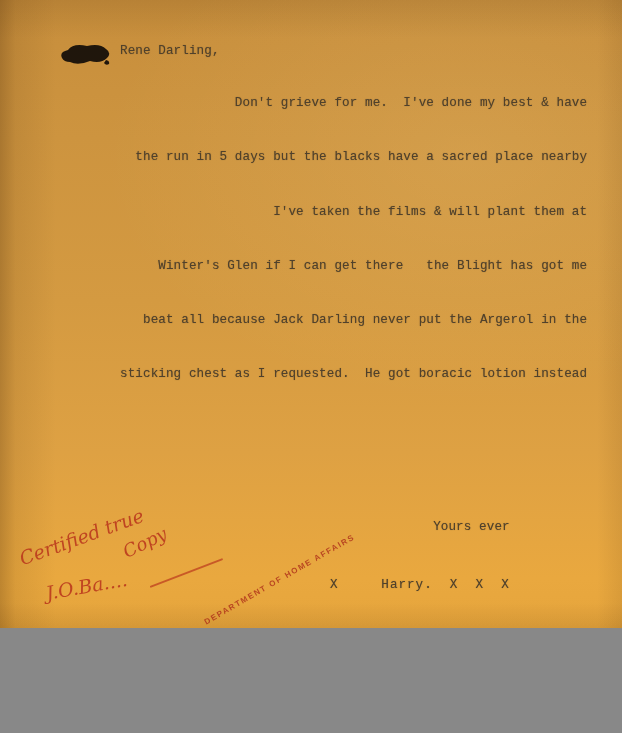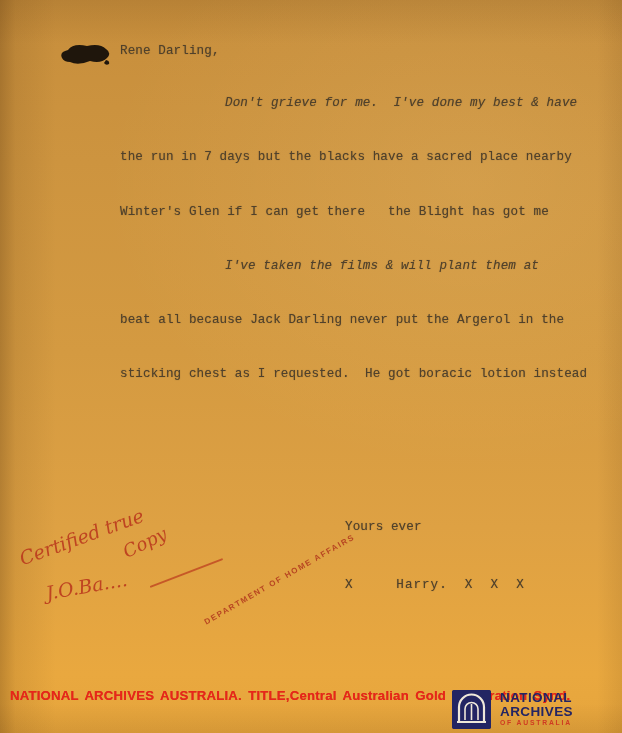--- a/index.html
+++ b/index.html
@@ -1,42 +1,43 @@
 <!DOCTYPE html>
 <html><head>
 <meta charset="utf-8">
 <style>
   html,body{margin:0;padding:0;background:#888;}
   .page{
     position:relative;
-    width:622px;height:733px;
+    width:622px;height:628px;
     overflow:hidden;
     font-family:"Liberation Sans",sans-serif;
     background:
       radial-gradient(90% 60% at 75% 25%, rgba(255,225,160,0.12), transparent 65%),
       linear-gradient(90deg, rgba(75,42,8,0.28) 0%, rgba(75,42,8,0.10) 2.5%, transparent 9%),
       linear-gradient(270deg, rgba(75,42,8,0.10) 0%, transparent 4%),
       linear-gradient(0deg, rgba(60,30,5,0.10) 0%, transparent 4%),
       linear-gradient(180deg, rgba(70,40,8,0.12) 0%, transparent 6%),
       linear-gradient(180deg, #c78e3c 0%, #cd943f 22%, #d49a41 48%, #dea143 72%, #e9a83f 92%, #e6a53c 100%);
+    text-align: right;
   }
   
   .typed{
     font-family:"Liberation Mono","DejaVu Sans Mono",monospace;
     font-size:12.6px;
     color:#50412b;
     text-shadow:0 0 1px rgba(80,65,43,0.55);
     white-space:pre;
     letter-spacing:0.1px;
   }
   .salutation{position:absolute;left:120px;top:44px;}
   .letter-body{position:absolute;left:120px;top:62px;}
   .letter-body .line{height:26.3px;line-height:26.3px;}
-  .letter-body .line.indent{padding-left:105px;font-style:italic;}
-  .closing-block{position:absolute;left:345px;top:492px;}
+  .letter-body .line.indent{padding-left:105px;}
+  .closing-block{position:absolute;left:330px;top:492px;}
   .closing-block .sig{margin-top:16px;letter-spacing:1px;}
   
   .ink-blot{position:absolute;left:60px;top:40px;}
   
   .hand{
     position:absolute;
     font-family:"DejaVu Serif","Liberation Serif",serif;
     font-style:italic;
     color:rgba(186,55,28,0.88);
     white-space:nowrap;
@@ -88,23 +89,23 @@
 
   <svg class="ink-blot" width="52" height="30" viewBox="0 0 52 30">
     <path d="M2,18 Q-1,12 8,10 Q13,3 27,6 Q40,3 46,9 Q52,13 47,18 Q41,24 30,21 Q18,26 10,22 Q4,22 2,18 Z
              M46,20 q4,1 3,4 q-3,2 -5,-1 z" fill="#16100a" opacity="0.95"></path>
   </svg>
 
   <div class="typed salutation">Rene Darling,</div>
 
   <div class="letter-body typed">
     <div class="line indent">Don't grieve for me.  I've done my best &amp; have</div>
-    <div class="line">the run in 7 days but the blacks have a sacred place nearby</div>
+    <div class="line">the run in 5 days but the blacks have a sacred place nearby</div>
+    <div class="line indent">I've taken the films &amp; will plant them at</div>
     <div class="line">Winter's Glen if I can get there   the Blight has got me</div>
-    <div class="line indent">I've taken the films &amp; will plant them at</div>
     <div class="line">beat all because Jack Darling never put the Argerol in the</div>
     <div class="line">sticking chest as I requested.  He got boracic lotion instead</div>
     
     
     
     
   </div>
 
   <div class="closing-block typed">
     <div>Yours ever</div>

